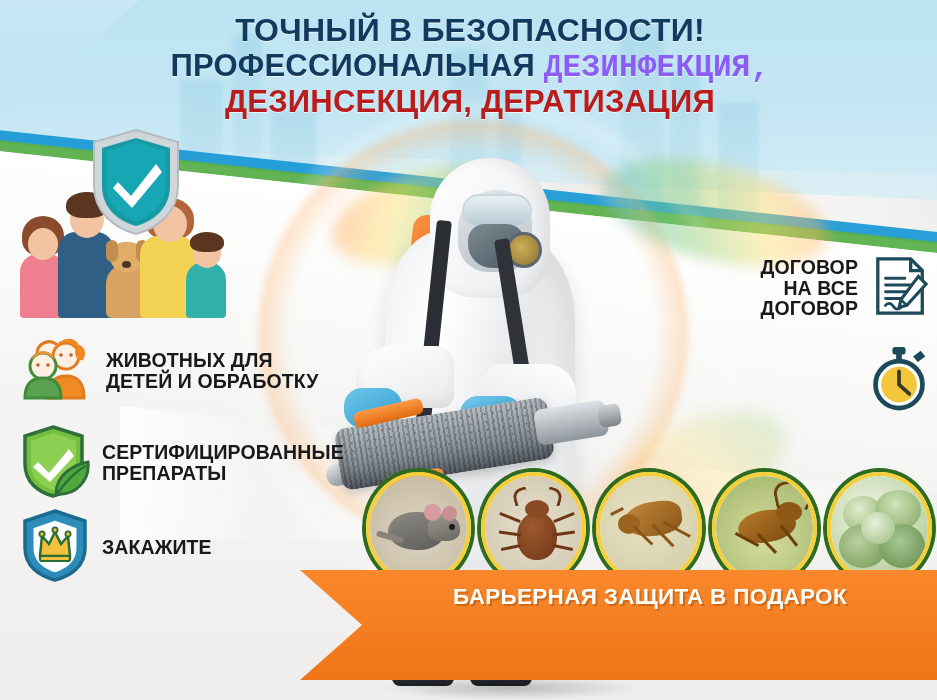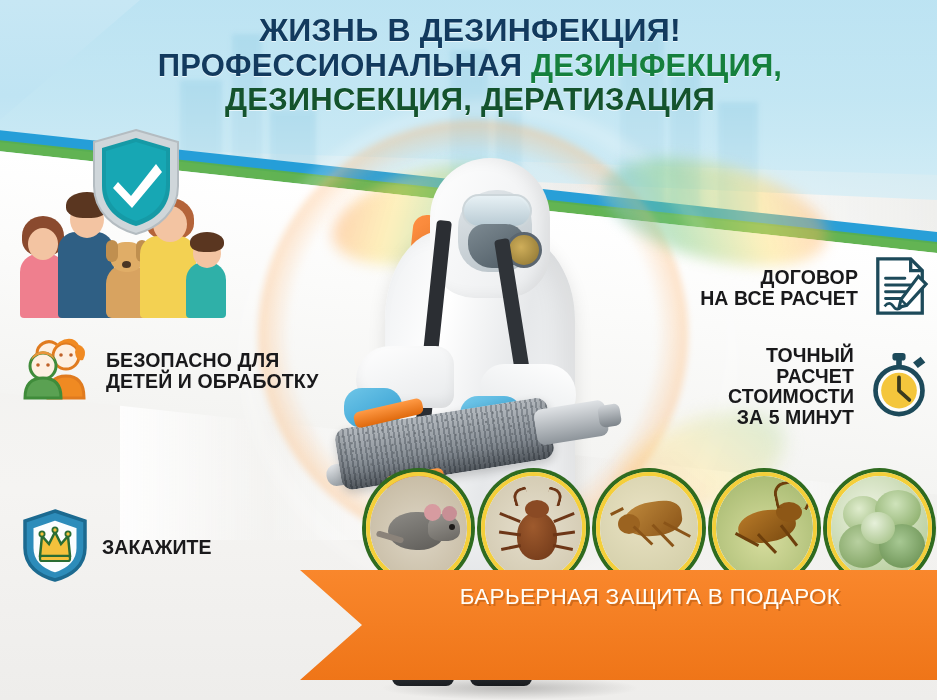--- a/index.html
+++ b/index.html
@@ -47,22 +47,22 @@
     transform:rotate(-22deg);filter:blur(9px);border-radius:50%;}
 
   
   .headline{position:absolute;left:60px;top:14px;width:820px;text-align:center;
     z-index:30;line-height:1.02;}
   .h-line{font-weight:bold;letter-spacing:.2px;
     text-shadow:0 1px 0 rgba(255,255,255,.65);}
   .h1{font-size:32px;color:#123a5e;}
   .h2{font-size:31px;color:#123a5e;margin-top:3px;}
   .h3{font-size:31px;margin-top:3px;}
-  .or{color:#15803d;}
-  .or2{color:#14532d;}
+  .or{color:#8b5cf6;font-family:Liberation Mono, monospace;}
+  .or2{color:#b91c1c;}
 
   
   .worker{position:absolute;left:330px;top:150px;width:330px;height:400px;z-index:14;}
   .w-body{position:absolute;left:55px;top:80px;width:190px;height:320px;
     background:linear-gradient(105deg,#eef0f2 0%,#ffffff 30%,#e6e8ea 60%,#f6f7f8 100%);
     border-radius:60px 70px 10px 10px/90px 90px 10px 10px;
     box-shadow:inset -14px 0 24px rgba(0,0,0,.07), 0 6px 18px rgba(0,0,0,.10);}
   .w-hood{position:absolute;left:100px;top:8px;width:120px;height:140px;
     background:linear-gradient(120deg,#ffffff,#e9ebed);
     border-radius:62px 62px 46px 46px;box-shadow:inset -8px 0 16px rgba(0,0,0,.07);}
@@ -137,21 +137,21 @@
   .pest .shape{position:absolute;}
 
   
   .banner-wrap{position:absolute;left:300px;top:570px;width:637px;height:110px;z-index:26;}
   .banner{position:absolute;inset:0;background:linear-gradient(180deg,#f9872c,#ef7518);
     clip-path:polygon(0 0,637px 0,637px 110px,0 110px,62px 55px);
     box-shadow:0 6px 14px rgba(0,0,0,.18);}
   .banner-txt{position:absolute;left:74px;top:10px;width:552px;text-align:center;}
   .bt1{font-weight:bold;font-size:30.5px;color:#fffdf7;letter-spacing:.3px;
     text-shadow:2px 2px 0 rgba(120,55,5,.35);}
-  .bt2{font-weight:normal;font-size:22.5px;color:#fffdf7;letter-spacing:.3px;margin-top:4px;
+  .bt2{font-weight:bold;font-size:22.5px;color:#fffdf7;letter-spacing:.3px;margin-top:4px;
     text-shadow:2px 2px 0 rgba(120,55,5,.32);}
   .arrow-deco{position:absolute;left:880px;top:578px;width:70px;height:100px;z-index:25;}
   .ad1{position:absolute;left:0;top:0;width:0;height:0;
     border-top:24px solid transparent;border-bottom:24px solid transparent;border-left:34px solid #f9872c;}
   .ad2{position:absolute;left:4px;top:52px;width:0;height:0;
     border-top:24px solid transparent;border-bottom:24px solid transparent;border-left:34px solid #f1762a;}
   .floor-shadow{position:absolute;left:380px;top:676px;width:260px;height:24px;
     background:radial-gradient(ellipse at 50% 50%,rgba(0,0,0,.22),rgba(0,0,0,0) 70%);z-index:24;}
   .shoe{position:absolute;top:660px;width:62px;height:26px;border-radius:10px 14px 8px 8px;
     background:linear-gradient(180deg,#3a3d42,#1d2024);z-index:23;}
@@ -183,21 +183,21 @@
     <div class="ribbon-white"></div>
   </div>
 
   <div class="halo"></div>
   <div class="halo2"></div>
   <div class="rainbowL"></div>
   <div class="rainbowR"></div>
   <div class="rainbowBL"></div>
 
   <div class="headline">
-    <div class="h-line h1">ЖИЗНЬ В ДЕЗИНФЕКЦИЯ!</div>
+    <div class="h-line h1">ТОЧНЫЙ В БЕЗОПАСНОСТИ!</div>
     <div class="h-line h2">
       <span>ПРОФЕССИОНАЛЬНАЯ</span>
       <span class="or">ДЕЗИНФЕКЦИЯ,</span>
     </div>
     <div class="h-line h3 or2">ДЕЗИНСЕКЦИЯ, ДЕРАТИЗАЦИЯ</div>
   </div>
 
   <div class="worker">
     <div class="w-tank"></div>
     <div class="w-body"></div>
@@ -280,25 +280,40 @@
         <circle cx="23" cy="30" r="13" fill="#fdf0e2" stroke="#3f8c3a" stroke-width="3"></circle>
         <path d="M11 24 Q23 12 35 24 Q33 16 23 15 Q13 16 11 24Z" fill="#e8953a"></path>
         <path d="M5 62 q0-20 18-20 t18 20z" fill="#5aa152" stroke="#3f8c3a" stroke-width="3"></path>
         <circle cx="18" cy="29" r="1.8" fill="#c0622a"></circle>
           <circle cx="28" cy="29" r="1.8" fill="#c0622a"></circle>
         <circle cx="41" cy="19" r="1.8" fill="#c0622a"></circle>
           <circle cx="51" cy="19" r="1.8" fill="#c0622a"></circle>
       </svg>
     </span>
     <span class="txt">
-      <span>БЕЗОПАСНО ДЛЯ</span><br>
+      <span>ЖИВОТНЫХ ДЛЯ</span><br>
       <span>ДЕТЕЙ И ОБРАБОТКУ</span>
     </span>
   </div>
 
+  <div class="feat" style="left:20px;top:424px;width:320px;">
+    <span class="ic">
+      <svg viewBox="0 0 70 74" width="70" height="74">
+        <path d="M33 3 L62 12 V40 C62 58 48 68 33 72 C18 68 5 58 5 40 V12 Z" fill="#74bf3e" stroke="#2e6f3a" stroke-width="3.5"></path>
+        <path d="M33 9 L56 17 V40 C56 54 45 62 33 66 C21 62 11 54 11 40 V17 Z" fill="#8ccf52"></path>
+        <path d="M18 38 L29 49 L49 25 L54 32 L30 58 L13 43 Z" fill="#ffffff"></path>
+        <path d="M36 70 C36 48 58 40 68 38 C70 56 56 72 36 70Z" fill="#4fa83c" stroke="#2e6f3a" stroke-width="3"></path>
+        <path d="M38 69 C46 56 58 46 66 42" stroke="#2e6f3a" stroke-width="2.5" fill="none"></path>
+      </svg>
+    </span>
+    <span class="txt">
+      <span>СЕРТИФИЦИРОВАННЫЕ</span><br>
+      <span>ПРЕПАРАТЫ</span>
+    </span>
+  </div>
 
   <div class="feat" style="left:20px;top:508px;width:320px;">
     <span class="ic">
       <svg viewBox="0 0 70 74" width="70" height="74">
         <path d="M35 3 L65 13 V40 C65 58 51 68 35 72 C19 68 5 58 5 40 V13 Z" fill="#2d8cba" stroke="#1c6a90" stroke-width="3.5"></path>
         <path d="M35 11 L58 19 V40 C58 54 47 62 35 66 C23 62 12 54 12 40 V19 Z" fill="#fbfdfe" stroke="#2d8cba" stroke-width="3"></path>
         <path d="M20 48 L22 28 L29 36 L35 24 L41 36 L48 28 L50 48 Z" fill="#f4c13c" stroke="#2a6d34" stroke-width="2.5"></path>
         <rect x="20" y="48" width="30" height="5" rx="2" fill="#f4c13c" stroke="#2a6d34" stroke-width="2.2"></rect>
         <circle cx="22" cy="26" r="2.6" fill="#f4c13c" stroke="#2a6d34" stroke-width="1.8"></circle>
         <circle cx="48" cy="26" r="2.6" fill="#f4c13c" stroke="#2a6d34" stroke-width="1.8"></circle>
@@ -306,40 +321,35 @@
       </svg>
     </span>
     <span class="txt">
       <span>ЗАКАЖИТЕ</span><br>
     </span>
   </div>
 
   <div class="featR" style="left:690px;top:255px;width:240px;justify-content:flex-end;">
     <span class="txt">
       <span>ДОГОВОР</span><br>
-      <span>НА ВСЕ РАСЧЕТ</span>
+      <span>НА ВСЕ ДОГОВОР</span>
     </span>
     <span class="ic">
       <svg viewBox="0 0 60 64" width="58" height="62">
         <path d="M6 4 H40 L52 16 V60 H6 Z" fill="#ffffff" stroke="#1d4a5a" stroke-width="3.4"></path>
         <path d="M40 4 V16 H52" fill="none" stroke="#1d4a5a" stroke-width="3.4"></path>
         <path d="M14 24 H34 M14 31 H40 M14 38 H40 M14 45 H34" stroke="#1d4a5a" stroke-width="3" stroke-linecap="round"></path>
         <path d="M13 53 q5-6 9 0 t9 0" stroke="#1d4a5a" stroke-width="2.8" fill="none"></path>
         <path d="M48 22 L56 30 L36 52 L28 54 L30 46 Z" fill="#ffffff" stroke="#1d4a5a" stroke-width="3.2"></path>
         <path d="M30 46 L36 52" stroke="#1d4a5a" stroke-width="2.6"></path>
       </svg>
     </span>
   </div>
 
   <div class="featR" style="left:690px;top:345px;width:240px;justify-content:flex-end;">
-    <span class="txt">
-      <span>ТОЧНЫЙ РАСЧЕТ</span><br>
-      <span>СТОИМОСТИ</span><br>
-      <span>ЗА 5 МИНУТ</span>
-    </span>
     <span class="ic">
       <svg viewBox="0 0 66 70" width="62" height="66">
         <rect x="26" y="2" width="14" height="8" rx="3" fill="#1d4a5a"></rect>
         <rect x="30" y="8" width="6" height="8" fill="#1d4a5a"></rect>
         <path d="M48 12 l8 -6 l5 6 l-8 6 z" fill="#1d4a5a"></path>
         <circle cx="33" cy="42" r="25" fill="#fdfdfb" stroke="#1d4a5a" stroke-width="5"></circle>
         <circle cx="33" cy="42" r="19" fill="#f4c63c"></circle>
         <path d="M33 42 V28 M33 42 L44 52" stroke="#3a3a1e" stroke-width="4" stroke-linecap="round"></path>
       </svg>
     </span>

